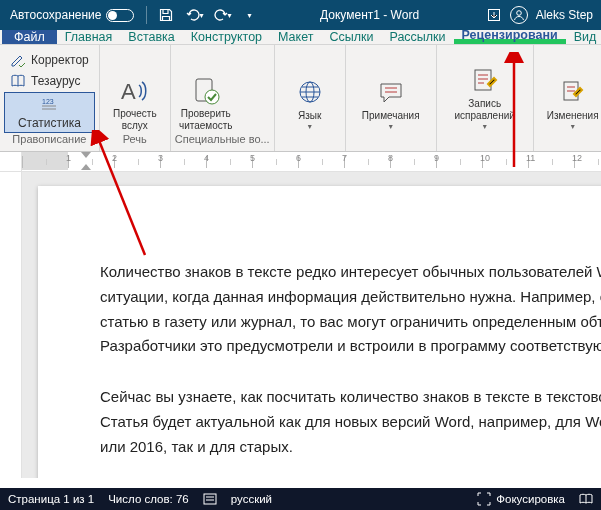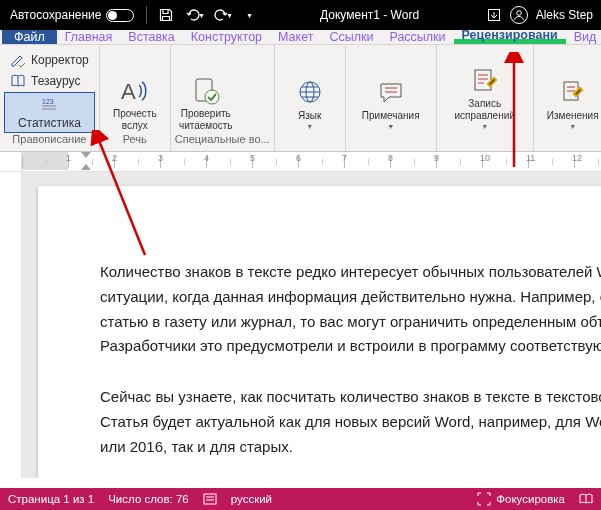--- a/index.html
+++ b/index.html
@@ -1,34 +1,34 @@
 <!DOCTYPE html>
 <html><head>
 <meta charset="utf-8">
 <style>
   * { box-sizing: border-box; margin: 0; padding: 0; font-family: 'Segoe UI', Arial, sans-serif; }
   body { width: 601px; height: 510px; overflow: hidden; background: #fff; font-size: 12px; color: #333; position: relative; }
 
   
-  .titlebar { height: 30px; background: #000000; color: #fff; display: flex; align-items: center; padding: 0 4px; font-size: 12px; }
+  .titlebar { height: 30px; background: #0c4a6e; color: #fff; display: flex; align-items: center; padding: 0 4px; font-size: 12px; }
   .ts-auto { display: flex; align-items: center; gap: 5px; padding: 0 6px; }
   .ts-auto .toggle { width: 28px; height: 13px; border: 1px solid #fff; border-radius: 7px; position: relative; }
   .ts-auto .toggle::after { content: ""; position: absolute; width: 9px; height: 9px; background: #fff; border-radius: 50%; top: 1px; left: 1px; }
   .titlebar .sep { width: 1px; height: 18px; background: rgba(255,255,255,.35); margin: 0 6px; }
   .qat { display: flex; align-items: center; gap: 2px; }
   .qat .qbtn { width: 26px; height: 24px; display: flex; align-items: center; justify-content: center; }
   .qat .drop { font-size: 8px; margin-left: -2px; }
   .title-center { flex: 1; text-align: center; padding-right: 10px; }
   .title-center .docname { }
   .ts-right { display: flex; align-items: center; gap: 8px; padding-right: 4px; }
   .acct-icon { width: 18px; height: 18px; border: 1px solid #fff; border-radius: 50%; display:flex; align-items:center; justify-content:center; font-size:10px;}
 
   
   .tabs { height: 15px; background: #f3f2f1; border-bottom: 1px solid #d5d5d5; display: flex; align-items: stretch; padding-left: 2px; }
-  .tab { padding: 0 8px; display: flex; align-items: center; font-size: 12.5px; color: #8b5cf6; white-space: nowrap; }
+  .tab { padding: 0 8px; display: flex; align-items: center; font-size: 12.5px; color: #0f766e; white-space: nowrap; }
   .tab.file { background: #2b579a; color: #fff; padding: 0 12px; }
   .tab.active { color: #2b579a; font-weight: 600; border-bottom: 5px solid #22c55e; }
 
   
   .ribbon { height: 107px; background: #f3f2f1; border-bottom: 1px solid #c7c7c7; display: flex; align-items: stretch; position: relative; }
   .group { border-right: 1px solid #d5d5d5; display: flex; flex-direction: column; padding: 2px 4px 0 4px; }
   .group .body { flex: 1; display: flex; align-items: flex-end; }
   .group .label { height: 18px; font-size: 11px; color: #666; text-align: center; white-space: nowrap; overflow: hidden; }
   .stack { display: flex; flex-direction: column; gap: 1px; }
   .sbtn { display: flex; align-items: center; gap: 5px; padding: 2px 6px; font-size: 12px; }
@@ -55,21 +55,21 @@
   .doc-area { display: flex; background: #eaeaea; height: 306px; }
   .doc-area .gutter { width: 22px; background: #fff; border-right: 1px solid #e1e1e1;}
   .doc-area .page-wrap { flex: 1; overflow: hidden; position: relative; }
   .page { background: #fff; margin: 14px 0 0 16px; box-shadow: 0 1px 4px rgba(0,0,0,.25); padding: 74px 0 0 62px; height: 460px; width: 720px;}
   .para { font-size: 15px; line-height: 1.65; color: #222; margin-bottom: 26px; }
 
   
   .arrow { position: absolute; pointer-events: none; z-index: 50; }
 
   
-  .status { position: absolute; bottom: 0; left: 0; right: 0; height: 22px; background: #be185d; color: #fff; display: flex; font-size: 11.5px; padding: 0 8px; gap: 14px;}
+  .status { position: absolute; bottom: 0; left: 0; right: 0; height: 22px; background: #0f172a; color: #fff; display: flex; font-size: 11.5px; padding: 0 8px; gap: 14px;}
   .status .spacer { flex: 1; }
   .status .seg { display: flex; align-items: center; gap: 5px; }
   .icon svg { display: block; }
 </style>
 </head>
 <body>
 
 <div class="titlebar">
   <div class="ts-auto">
     <span>Автосохранение</span>

